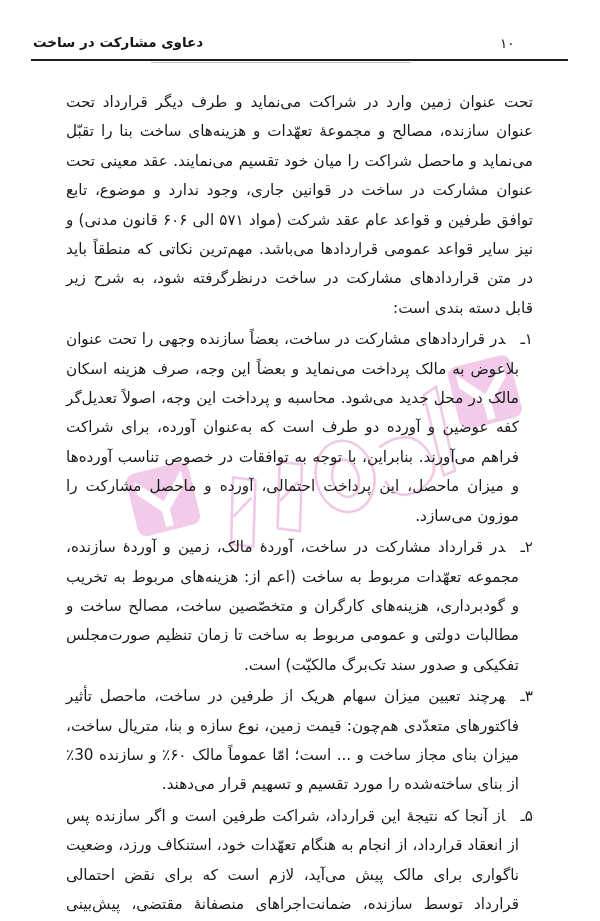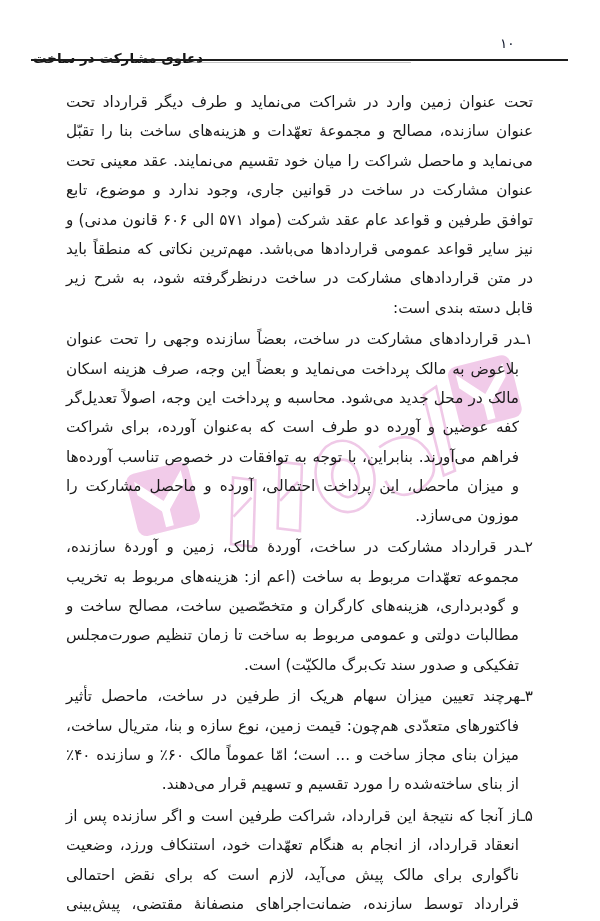--- a/index.html
+++ b/index.html
@@ -9,21 +9,21 @@
     margin:0 auto;
     background:#ffffff;
     font-family:"DejaVu Sans", sans-serif;
     direction:rtl;
     overflow:hidden;
   }
   
   .running-head {
     position:absolute; top:34px; left:33px;
     font-size:13.5px; font-weight:bold; color:#161616;
-    z-index:3; direction:rtl; white-space:nowrap;margin-top:16px;
+    z-index:3; direction:rtl; white-space:nowrap;
   }
   .page-num {
     position:absolute; top:35px; left:500px;
     font-size:13.5px; font-weight:normal; color:#0f172a;
     z-index:3;
   }
   .head-rule {
     position:absolute; top:59px; left:31px;
     width:537px; height:2px; background:#1d1d1d; z-index:3;
   }
@@ -34,21 +34,21 @@
   
   .body-block {
     position:absolute; top:80px; right:67px; width:467px;
     z-index:2;
     font-size:15.2px; line-height:29.4px;
     color:#1a1a1a;
     text-align:justify;
   }
   .body-block p { margin:8px 0 2px 0; }
   .item { padding-right:14px; text-indent:-14px; margin:0 0 2px 0; }
-  .item-number { margin-left:0; }
+  .item-number { margin-left:15px; }
   
   .watermark {
     position:absolute; left:118px; top:360px;
     width:420px; height:195px;
     z-index:1;
     transform:rotate(-14deg);
     opacity:.95;
     pointer-events:none;
   }
 </style>
@@ -100,21 +100,21 @@
 
     <div class="item">
       <span class="item-number">۱ـ</span><span>در قراردادهای مشارکت در ساخت، بعضاً سازنده وجهی را تحت عنوان بلاعوض به مالک پرداخت می‌نماید و بعضاً این وجه، صرف هزینه اسکان مالک در محل جدید می‌شود. محاسبه و پرداخت این وجه، اصولاً تعدیل‌گر کفه عوضین و آورده دو طرف است که به‌عنوان آورده، برای شراکت فراهم می‌آورند. بنابراین، با توجه به توافقات در خصوص تناسب آورده‌ها و میزان ماحصل، این پرداخت احتمالی، آورده و ماحصل مشارکت را موزون می‌سازد.</span>
     </div>
 
     <div class="item">
       <span class="item-number">۲ـ</span><span>در قرارداد مشارکت در ساخت، آوردهٔ مالک، زمین و آوردهٔ سازنده، مجموعه تعهّدات مربوط به ساخت (اعم از: هزینه‌های مربوط به تخریب و گودبرداری، هزینه‌های کارگران و متخصّصین ساخت، مصالح ساخت و مطالبات دولتی و عمومی مربوط به ساخت تا زمان تنظیم صورت‌مجلس تفکیکی و صدور سند تک‌برگ مالکیّت) است.</span>
     </div>
 
     <div class="item">
-      <span class="item-number">۳ـ</span><span>هرچند تعیین میزان سهام هریک از طرفین در ساخت، ماحصل تأثیر فاکتورهای متعدّدی هم‌چون: قیمت زمین، نوع سازه و بنا، متریال ساخت، میزان بنای مجاز ساخت و ... است؛ امّا عموماً مالک ۶۰٪ و سازنده ۴۰٪ از بنای ساخته‌شده را مورد تقسیم و تسهیم قرار می‌دهند.</span>
+      <span class="item-number">۳ـ</span><span>هرچند تعیین میزان سهام هریک از طرفین در ساخت، ماحصل تأثیر فاکتورهای متعدّدی هم‌چون: قیمت زمین، نوع سازه و بنا، متریال ساخت، میزان بنای مجاز ساخت و ... است؛ امّا عموماً مالک ۶۰٪ و سازنده 30٪ از بنای ساخته‌شده را مورد تقسیم و تسهیم قرار می‌دهند.</span>
     </div>
 
 
     <div class="item">
       <span class="item-number">۵ـ</span><span>از آنجا که نتیجهٔ این قرارداد، شراکت طرفین است و اگر سازنده پس از انعقاد قرارداد، از انجام به هنگام تعهّدات خود، استنکاف ورزد، وضعیت ناگواری برای مالک پیش می‌آید، لازم است که برای نقض احتمالی قرارداد توسط سازنده، ضمانت‌اجراهای منصفانهٔ مقتضی، پیش‌بینی گردد:</span>
     </div>
   </div>
 
 </div>
 

